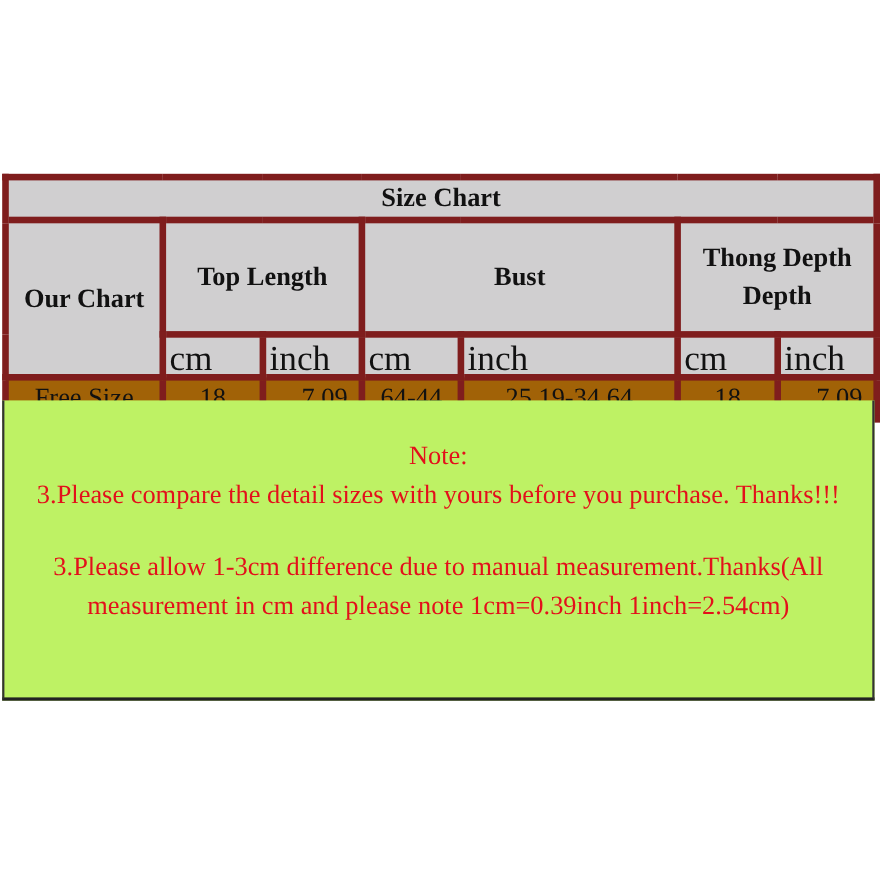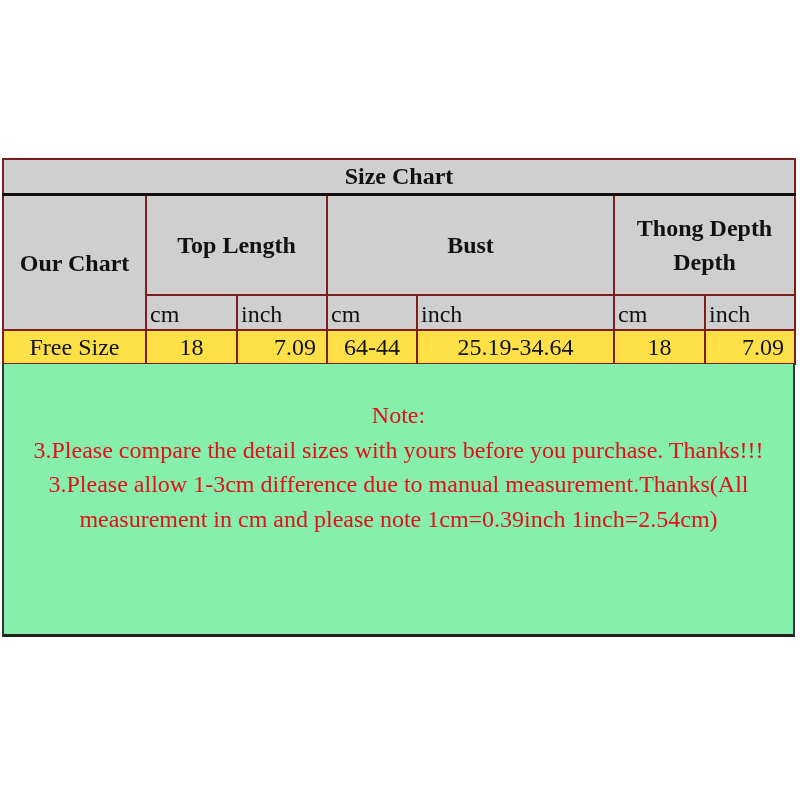--- a/index.html
+++ b/index.html
@@ -6,32 +6,32 @@
   body {
     width: 800px; height: 800px; background: #ffffff; position: relative; overflow: hidden;
     font-family: "Liberation Serif", "DejaVu Serif", serif;
   }
   .wrap { position: absolute; left: 2px; top: 158px; width: 792px; }
   table.size {
     border-collapse: collapse; width: 792px; table-layout: fixed;
     border: 2px solid #555555;
   }
   table.size td {
-    border: 2px solid #7f1d1d; padding: 0; color: #111111;
+    border: 6px solid #7f1d1d; padding: 0; color: #111111;
   }
   .grey { background: #d0cfd0; }
   .title { height: 33px; text-align: center; font-weight: bold; font-size: 24px; border-bottom: 3px solid #111 !important; }
   .hdr { height: 98px; text-align: center; font-weight: bold; font-size: 24px; line-height: 34px; }
-  .sub { height: 33px; text-align: left; font-size: 24px; padding-left: 3px !important; vertical-align: bottom; line-height: 30px; }
-  .dat { height: 32px; background: #fde047; text-align: center; font-size: 24px; line-height: 30px; margin-left: 21px; }
+  .sub { height: 33px; text-align: left; font-size: 32px; padding-left: 3px !important; vertical-align: bottom; line-height: 30px; }
+  .dat { height: 32px; background: #a16207; text-align: center; font-size: 24px; line-height: 30px; margin-left: 21px; }
   .dat.right { text-align: right; padding-right: 10px !important; }
   .note {
     position: absolute; left: 2px; top: 364px; width: 789px; height: 270px;
     border: 2px solid #333333; border-top: none; border-bottom: 3px solid #222;
-    background: #86efac; text-align: center; color: #e3101b;
+    background: #bef264; text-align: center; color: #e3101b;
     font-size: 24px; line-height: 34.5px;
   }
   .note .inner { padding-top: 34px; }
   .note p { margin: 0; }
 </style>
 </head>
 <body>
 
 <div class="wrap">
   <table class="size">
@@ -72,15 +72,15 @@
       <td class="dat right">7.09</td>
     </tr>
   </tbody>
     </table>
 </div>
 
 <div class="note">
   <div class="inner">
     <p>Note:</p>
     <p>3.Please compare the detail sizes with yours before you purchase. Thanks!!!</p>
-    <p style="padding: 0 14px;">3.Please allow 1-3cm difference due to manual measurement.Thanks(All measurement in cm and please note 1cm=0.39inch 1inch=2.54cm)</p>
+    <p style="padding: 0 14px; margin-top: 32px;">3.Please allow 1-3cm difference due to manual measurement.Thanks(All measurement in cm and please note 1cm=0.39inch 1inch=2.54cm)</p>
   </div>
 </div>
 
 </body></html>

